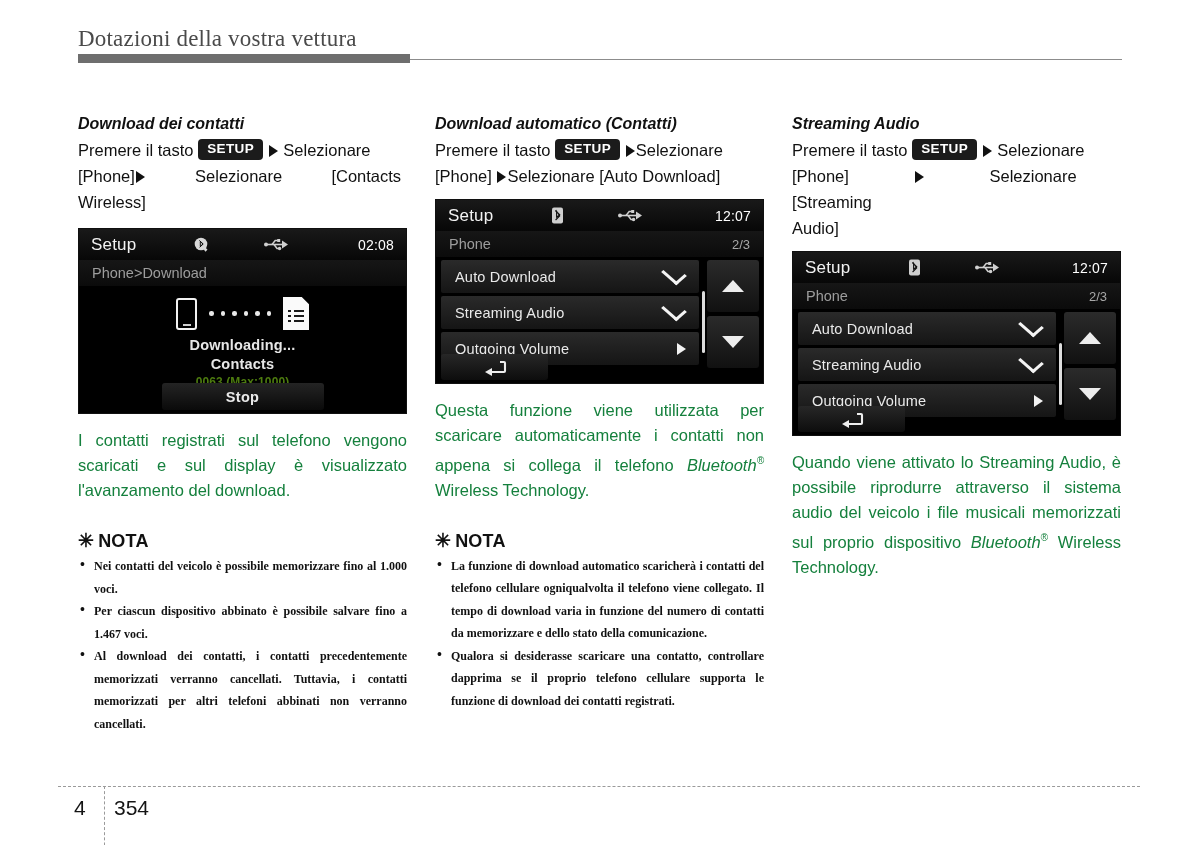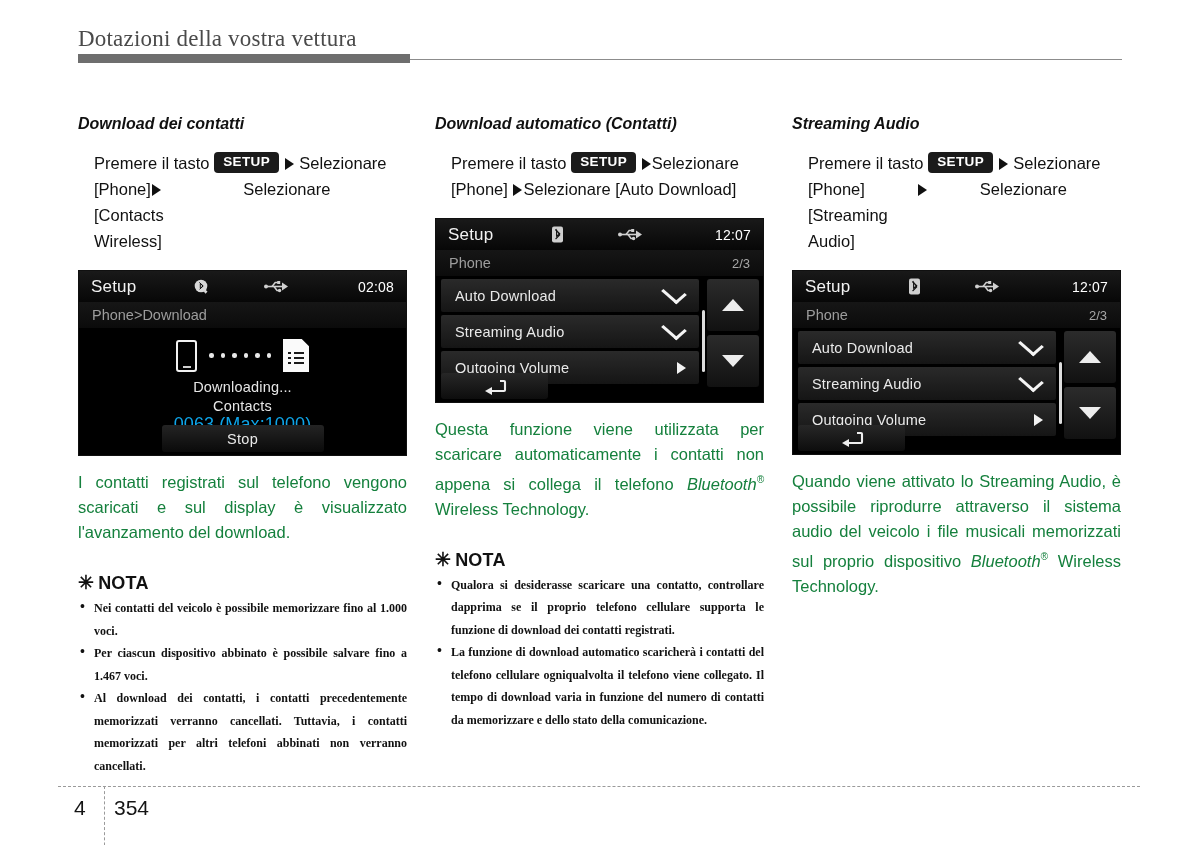--- a/index.html
+++ b/index.html
@@ -70,21 +70,21 @@
     line-height: 21px;
     color: #111;
     margin: 0 0 3px 0;
   }
   .path-line {
     font-size: 16.5px;
     line-height: 26px;
     color: #111;
     text-align: justify;
     text-justify: inter-word;
-    margin: 16px;
+    margin: 0;
   }
   .badge-setup {
     display: inline-block;
     background: #1b1b1b;
     color: #ffffff;
     font-weight: bold;
     font-size: 13.5px;
     letter-spacing: 0.4px;
     line-height: 18px;
     padding: 1px 9px 2px 9px;
@@ -200,20 +200,21 @@
     color: #9d9d9d;
     font-size: 14.5px;
   }
   .scr-sub .page-ind { margin-left: auto; color: #a8a8a8; font-size: 13px; }
 
   
   .dl-body {
     position: relative;
     height: calc(100% - 57px);
     background: #000;
+    font-weight: bold;
   }
   .dl-icons {
     display: flex;
     align-items: center;
     justify-content: center;
     gap: 12px;
     padding-top: 11px;
   }
   .phone-glyph {
     width: 21px; height: 32px;
@@ -250,21 +251,21 @@
     position: absolute; left: 5px; width: 3px; height: 2px; background: #1a1a1a;
   }
   .dl-text {
     text-align: center;
     margin-top: 6px;
     color: #e6e6e6;
     font-size: 14.5px;
     line-height: 18.5px;
     letter-spacing: .2px;
   }
-  .dl-text .count { color: #0ea5e9; font-size: 18px; letter-spacing: .1px; }
+  .dl-text .count { color: #4d7c0f; font-size: 12px; letter-spacing: .1px; }
   .stop-btn {
     position: absolute;
     left: 50%;
     transform: translateX(-50%);
     bottom: 3px;
     width: 162px;
     height: 27px;
     background: linear-gradient(#242424, #0a0a0a);
     border-radius: 3px;
     display: flex;
@@ -575,22 +576,22 @@
         </div>
       </div>
     </div>
 
     <p class="body-par"><span>Questa funzione viene utilizzata per scaricare automaticamente i contatti non appena si collega il telefono </span><span class="it">Bluetooth</span><sup>®</sup><span> Wireless Technology.</span></p>
 
     <div class="nota-head">
       <span class="ast">✳</span><span>NOTA</span>
     </div>
     <ul class="nota-list">
+      <li>La funzione di download automatico scaricherà i contatti del telefono cellulare ogniqualvolta il telefono viene collegato. Il tempo di download varia in funzione del numero di contatti da memorizzare e dello stato della comunicazione.</li>
       <li>Qualora si desiderasse scaricare una contatto, controllare dapprima se il proprio telefono cellulare supporta le funzione di download dei contatti registrati.</li>
-      <li>La funzione di download automatico scaricherà i contatti del telefono cellulare ogniqualvolta il telefono viene collegato. Il tempo di download varia in funzione del numero di contatti da memorizzare e dello stato della comunicazione.</li>
     </ul>
   </div>
 
   <div class="column">
     <div class="sec-heading">Streaming Audio</div>
 
     <div class="path-line">
       <span>Premere il tasto</span>
       <span class="badge-setup">SETUP</span>
       <span class="tri"></span>

